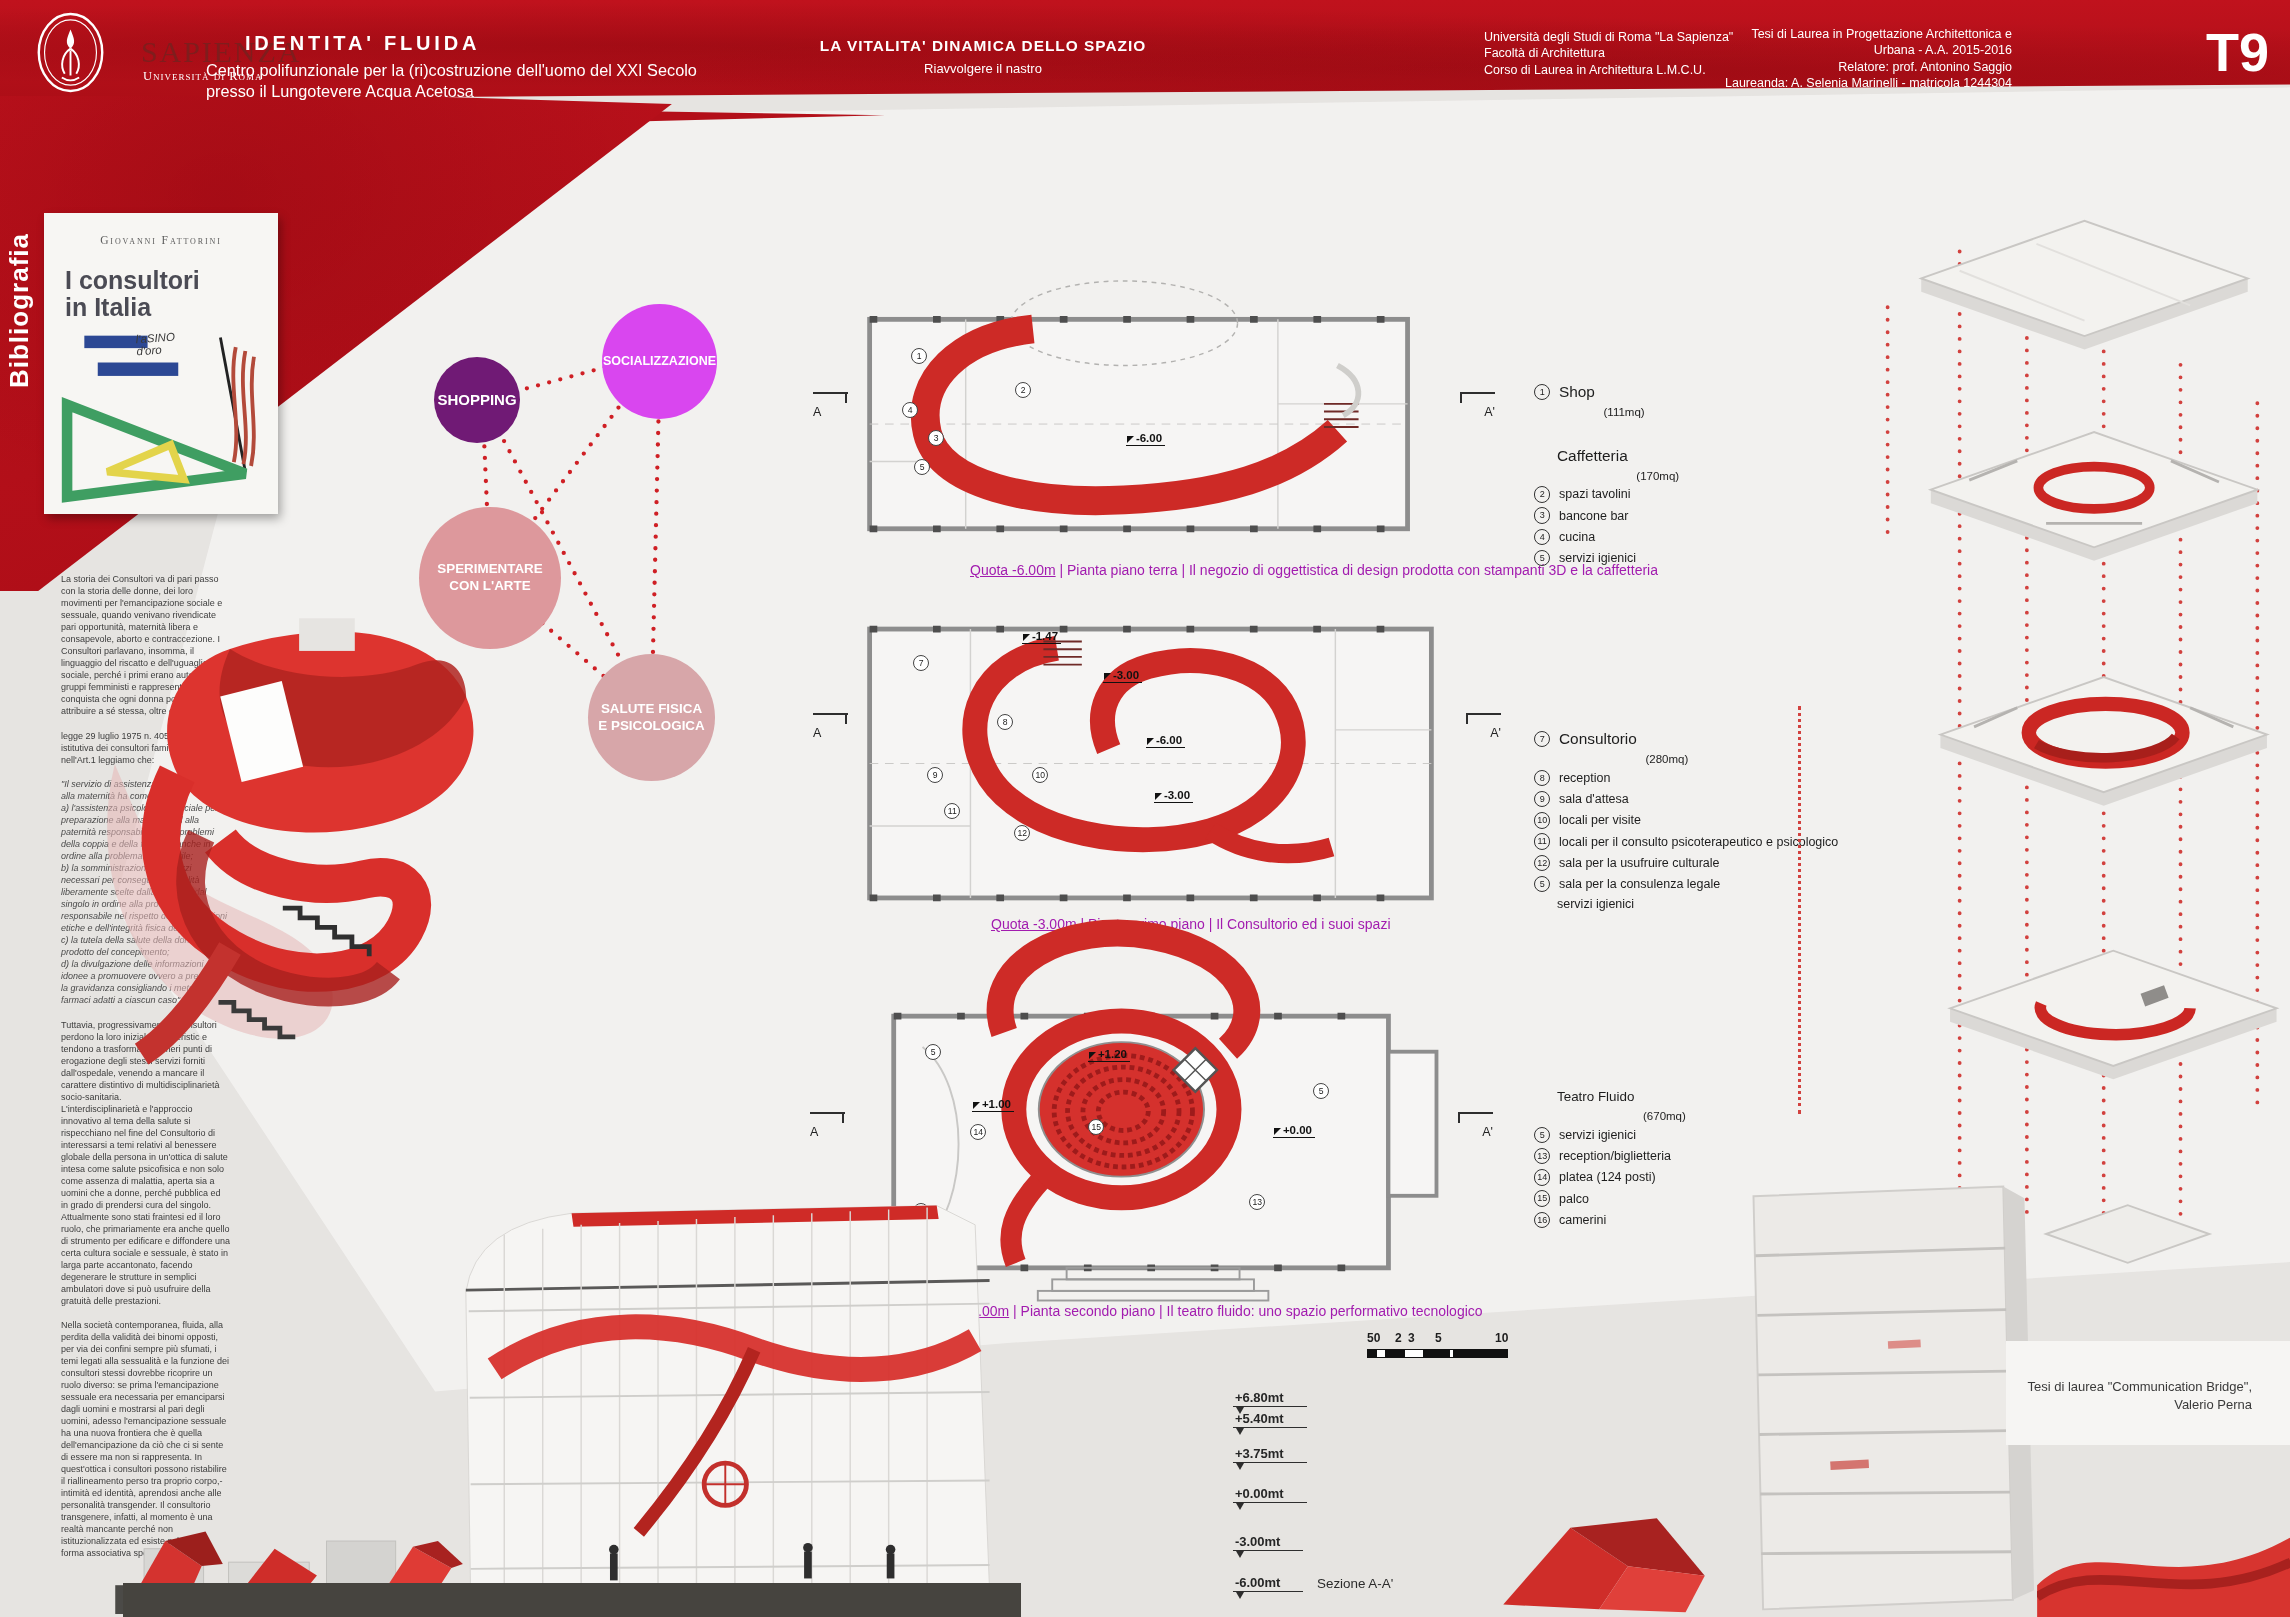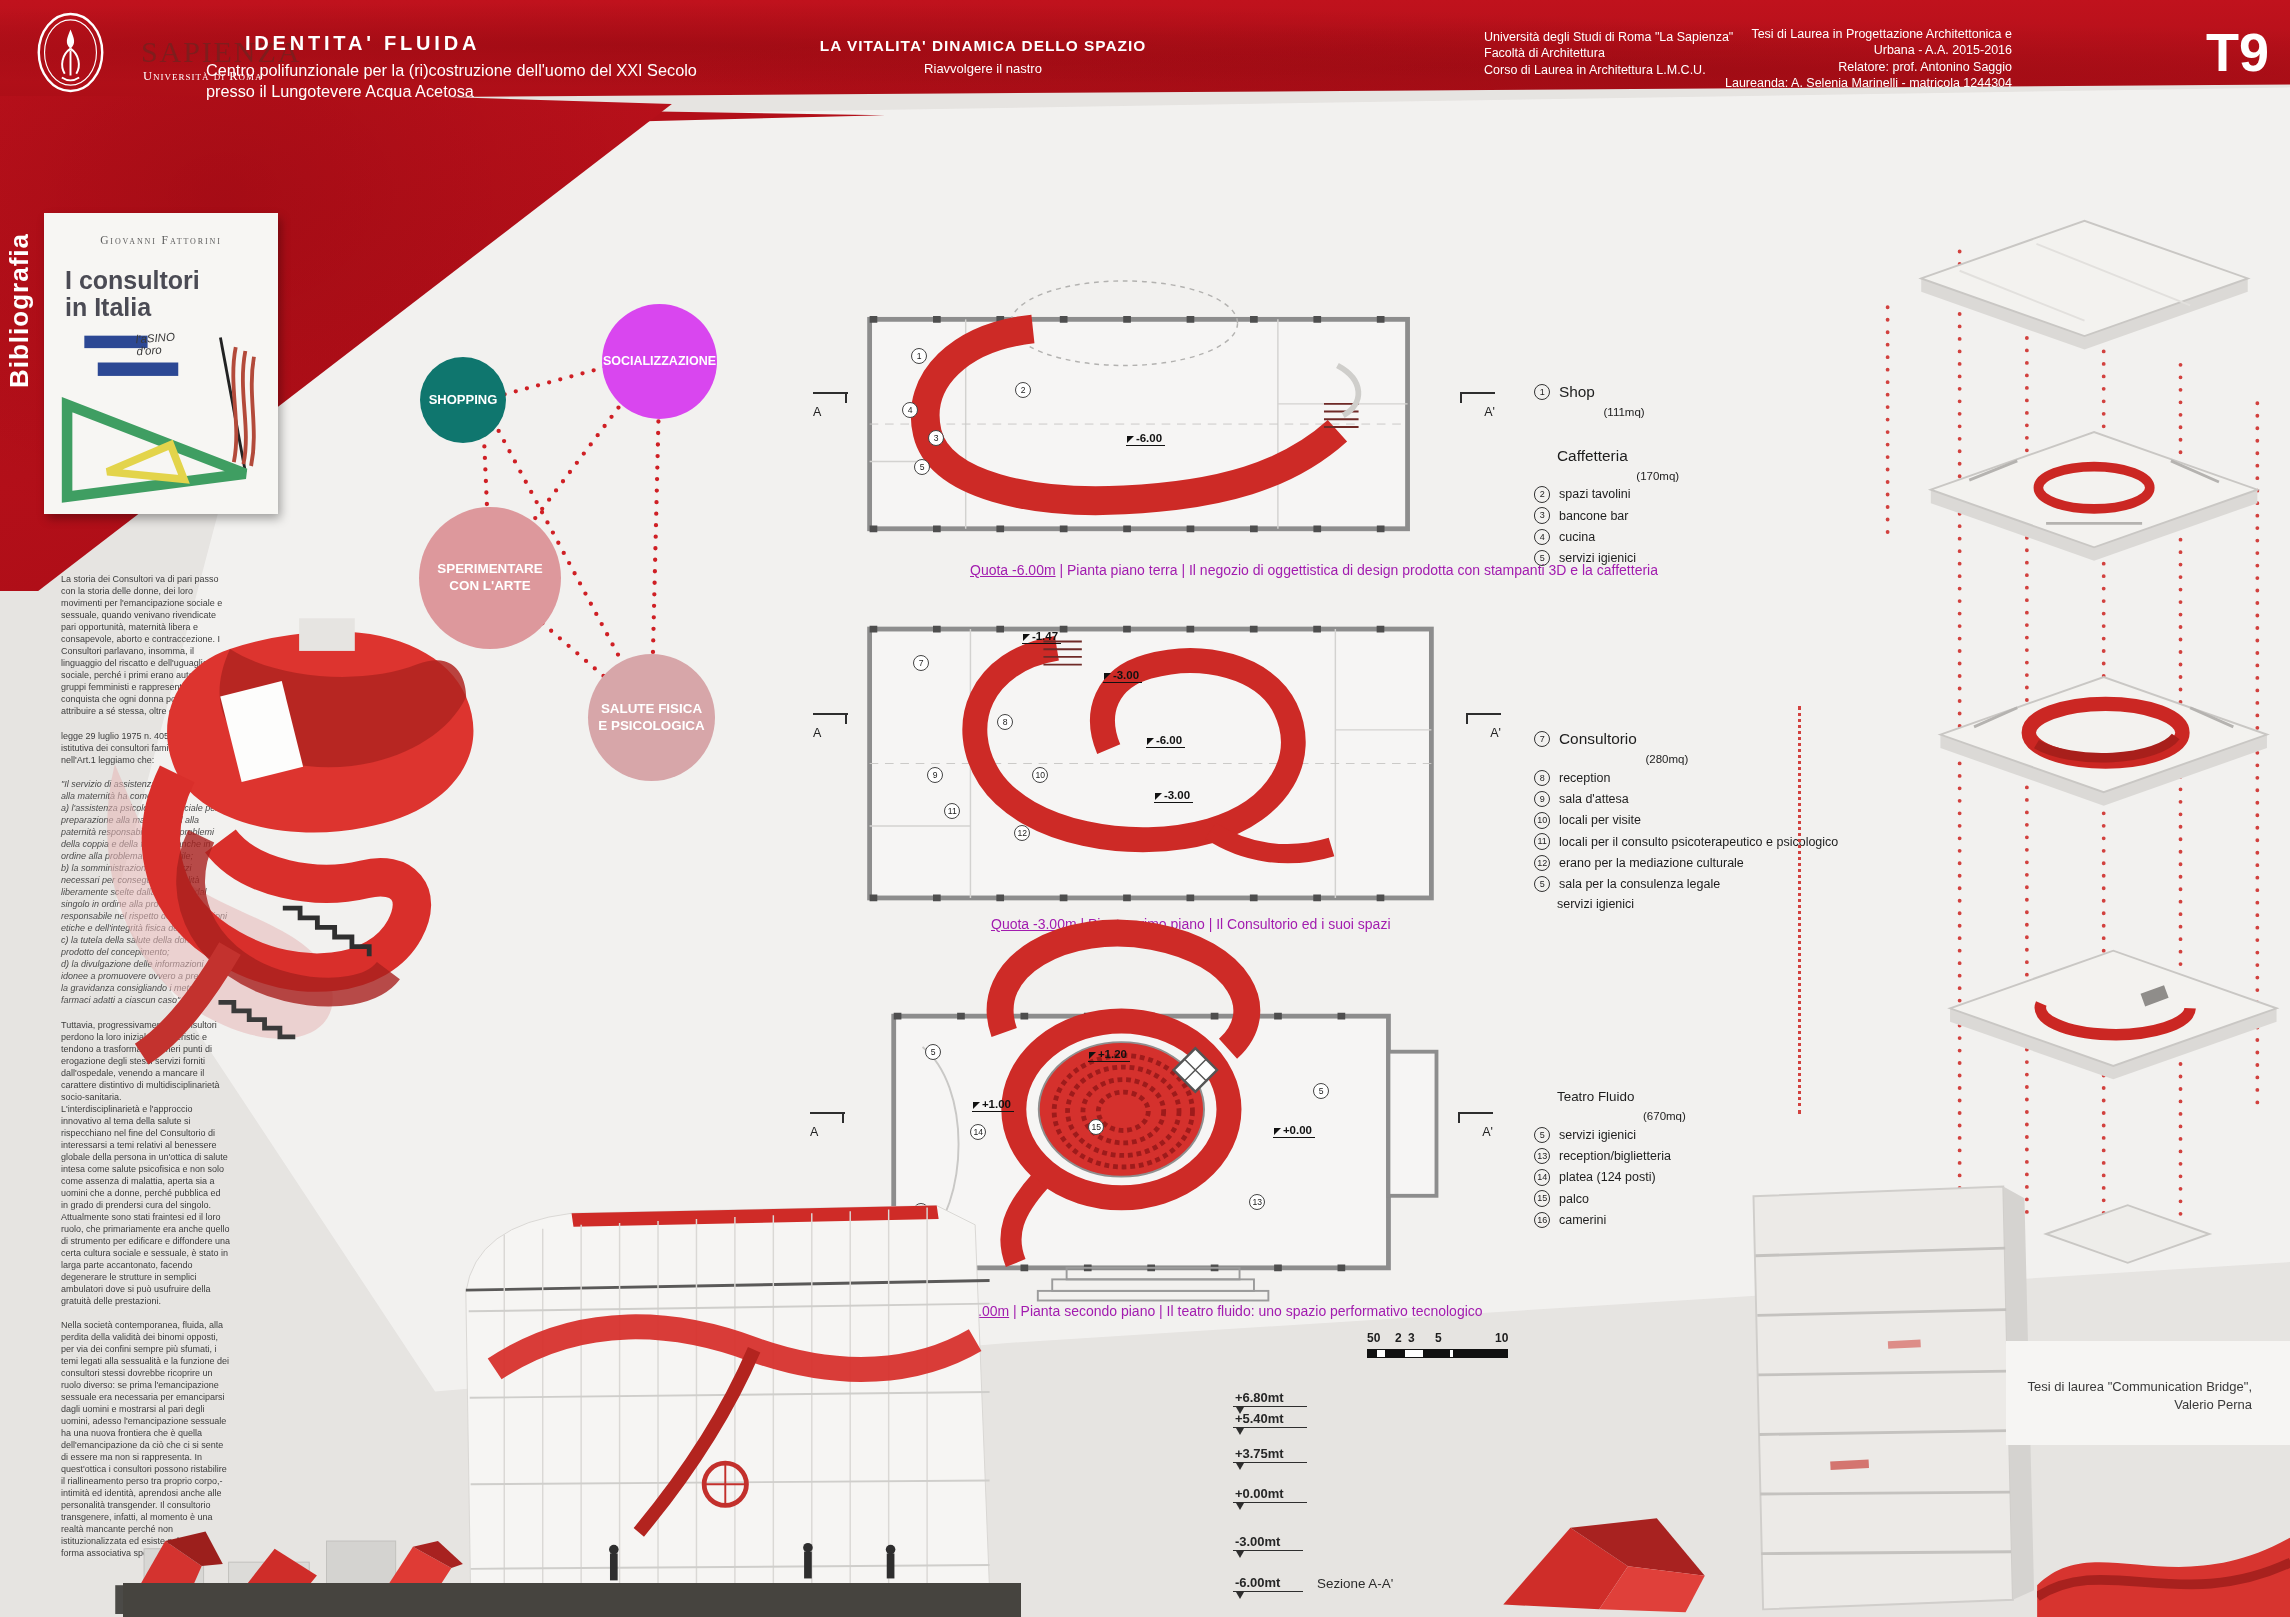--- a/index.html
+++ b/index.html
@@ -168,21 +168,21 @@
   <svg class="abs" style="left:413px;top:288px" width="279" height="461" viewBox="430 300 290 480">
     <g stroke="#cf1f24" stroke-width="4.5" stroke-linecap="round" stroke-dasharray="0 12" fill="none">
       <line x1="502" y1="417" x2="687" y2="367"></line>
       <line x1="502" y1="417" x2="510" y2="602"></line>
       <line x1="502" y1="417" x2="678" y2="747"></line>
       <line x1="687" y1="367" x2="510" y2="602"></line>
       <line x1="687" y1="367" x2="678" y2="747"></line>
       <line x1="510" y1="602" x2="678" y2="747"></line>
     </g>
   </svg>
-  <div class="bubble" style="left:420px;top:357px;width:86px;height:86px;background:#0f766e;font-size:13px">SHOPPING</div>
+  <div class="bubble" style="left:434px;top:357px;width:86px;height:86px;background:#701a75;font-size:15px">SHOPPING</div>
   <div class="bubble" style="left:602px;top:304px;width:115px;height:115px;background:#d946ef;font-size:12.5px">SOCIALIZZAZIONE</div>
   <div class="bubble pre" style="left:419px;top:507px;width:142px;height:142px;background:#dd989c;font-size:13.4px">SPERIMENTARE
 CON L'ARTE</div>
   <div class="bubble pre" style="left:588px;top:654px;width:127px;height:127px;background:#d7a6a9;font-size:13.4px">SALUTE FISICA
 E PSICOLOGICA</div>
 
   <svg class="abs" style="left:836px;top:274px" width="634" height="303" viewBox="870 285 660 315">
     <rect x="905" y="332" width="560" height="218" fill="#f6f5f4" stroke="#8d8d8d" stroke-width="5"></rect>
     <g stroke="#4e4e4e" stroke-width="7" stroke-dasharray="8 58">
       <line x1="905" y1="332" x2="1465" y2="332"></line>
@@ -356,21 +356,21 @@
     <div class="lrow">
         <span class="cnum">10</span>
         <span>locali per visite</span>
       </div>
     <div class="lrow">
         <span class="cnum">11</span>
         <span>locali per il consulto psicoterapeutico e psicologico</span>
       </div>
     <div class="lrow">
         <span class="cnum">12</span>
-        <span>erano per la mediazione culturale</span>
+        <span>sala per la usufruire culturale</span>
       </div>
     <div class="lrow">
         <span class="cnum">5</span>
         <span>sala per la consulenza legale</span>
       </div>
     <div class="lrow indent">
         <span>servizi igienici</span>
       </div>
   </div>
 

